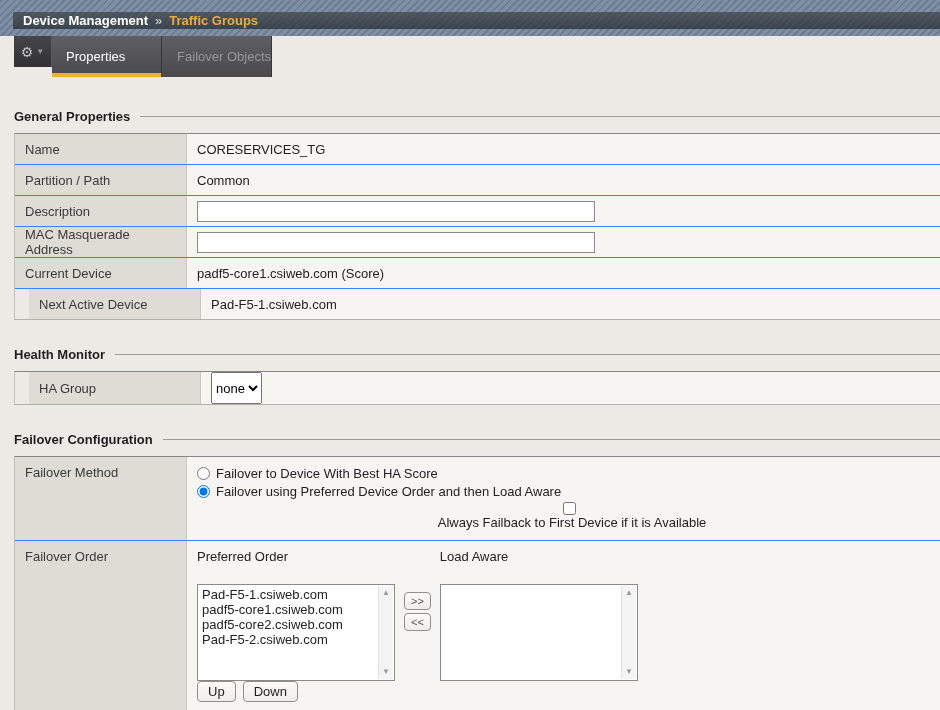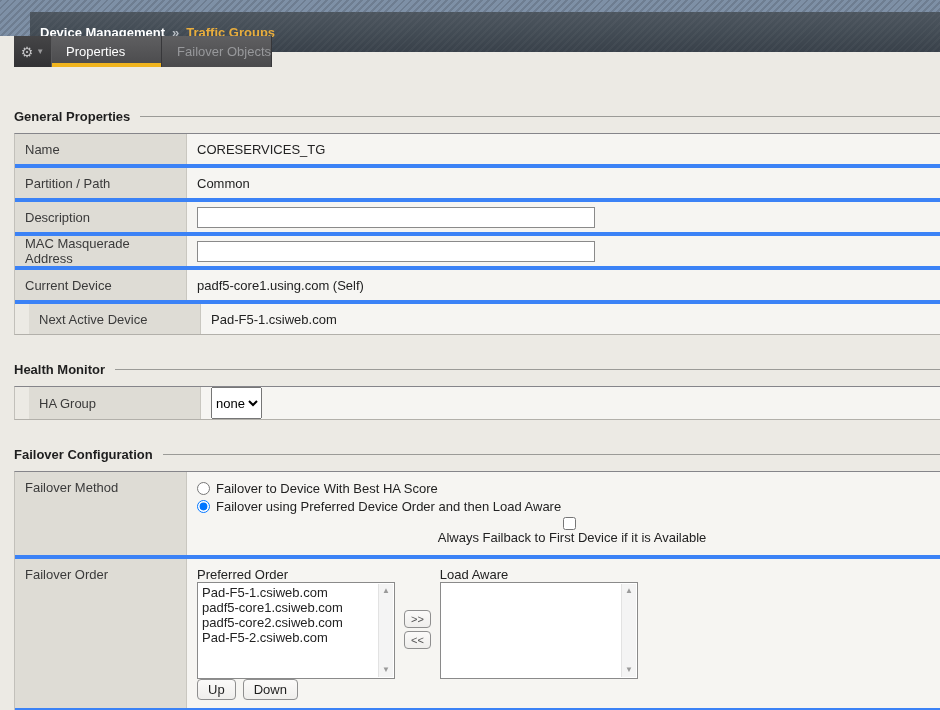--- a/index.html
+++ b/index.html
@@ -13,21 +13,21 @@
     position:relative;
   }
 
   
   .top-hatch {
     position:absolute; top:0; left:0; width:940px; height:36px;
     background-color:#7e90a6;
     background-image:repeating-linear-gradient(135deg, rgba(0,0,0,0.13) 0 2px, transparent 2px 5px);
   }
   .breadcrumb-bar {
-    position:absolute; top:12px; left:30px; right:0; height:40px;
+    position:absolute; top:12px; left:13px; right:0; height:17px;
     background:linear-gradient(#4d565f,#39414a);
     background-image:repeating-linear-gradient(135deg, rgba(255,255,255,0.03) 0 2px, transparent 2px 5px), linear-gradient(#4d565f,#39414a);
     display:flex; align-items:center; padding-left:10px;
     font-weight:bold; font-size:13px;
   }
   .breadcrumb-bar .bc-section { color:#ffffff; }
   .breadcrumb-bar .bc-sep { color:#b9bec4; margin:0 7px; }
   .breadcrumb-bar .bc-page { color:#e9ad3d; }
 
   .tabbar {
@@ -35,21 +35,21 @@
     display:flex;
   }
   .gear-btn {
     width:38px; height:31px; background:linear-gradient(#454547,#323234);
     display:flex; align-items:center; justify-content:center; gap:3px;
     border-right:1px solid #5a5a5c; cursor:pointer;
   }
   .gear-glyph { color:#c3c3c5; font-size:14px; line-height:1; }
   .caret-glyph { color:#9a9a9c; font-size:8px; line-height:1; }
   .tab {
-    width:110px; height:31px; position:relative;
+    width:110px; height:41px; position:relative;
     background:linear-gradient(#5f5f61,#4a4a4c);
     display:flex; align-items:center; padding-left:14px;
     font-size:13px; cursor:pointer; border-right:1px solid #37373a;
   }
   .tab.active { color:#ffffff; }
   .tab.active .tab-underline {
     position:absolute; left:0; right:0; bottom:0; height:4px; background:#f0b41e;
   }
   .tab.inactive { color:#97989b;justify-content:flex-end; }
 
@@ -62,21 +62,21 @@
     font-weight:bold; font-size:13px; color:#1e1e1e;
   }
   .section-title .rule { flex:1; height:1px; background:#9b9b97; margin-left:10px; }
 
   .props-table {
     margin-left:14px;
     border-top:1px solid #85858a;
     border-left:1px solid #c2c0ba;
     border-bottom:1px solid #b2b0aa;
   }
-  .prow { display:flex; border-bottom:4px solid #3b82f6; }
+  .prow { display:flex; border-bottom:1px solid #3b82f6; }
   .prow:last-child { border-bottom:none;padding-left:14px; }
   .pcell-label {
     width:172px; min-height:30px; background:#dedcd5;
     border-right:1px solid #c9c7c0;
     padding:0 10px; color:#3a3a3a;
     display:flex; align-items:center; flex-shrink:0;
   }
   .pcell-label.top { align-items:flex-start; padding-top:8px; }
   .pcell-value {
     flex:1; background:#f6f5f2; padding:0 10px;
@@ -95,21 +95,21 @@
     font-family:"Liberation Sans", sans-serif; font-size:13px; height:32px;
   }
 
   .radio-line { display:flex; align-items:center; margin:3px 0; }
   .radio-line input { margin-right:6px; }
   .check-line { display:flex; align-items:center; margin:3px 0 2px 17px;flex-direction:column; }
   .check-line input { margin-right:6px; }
 
   
   .order-cols { display:flex; align-items:flex-start; margin-top:2px; }
-  .col-label { margin-bottom:0; color:#222; }
+  .col-label { margin-bottom:20px; color:#222; }
   .listbox {
     width:198px; height:97px; background:#ffffff;
     border:1px solid #8a8a8a; position:relative;
     padding:2px 20px 2px 4px; overflow:hidden;
   }
   .listbox .lb-item { font-size:13px; line-height:15px; white-space:nowrap; cursor:default; }
   .lb-scroll {
     position:absolute; top:1px; right:1px; bottom:1px; width:15px;
     background:#f4f4f4; border-left:1px solid #e2e2e2;
     display:flex; flex-direction:column; justify-content:space-between; align-items:center;
@@ -179,21 +179,21 @@
       </div>
     </div>
     <div class="prow">
       <div class="pcell-label">MAC Masquerade Address</div>
       <div class="pcell-value">
         <input type="text" class="wide-input" value="" style="">
       </div>
     </div>
     <div class="prow">
       <div class="pcell-label">Current Device</div>
-      <div class="pcell-value">padf5-core1.using.com (Self)</div>
+      <div class="pcell-value">padf5-core1.csiweb.com (Score)</div>
     </div>
     <div class="prow">
       <div class="pcell-label">Next Active Device</div>
       <div class="pcell-value">Pad-F5-1.csiweb.com</div>
     </div>
   </div>
 
   <div class="section-title">
     <span>Health Monitor</span>
     <span class="rule"></span>

